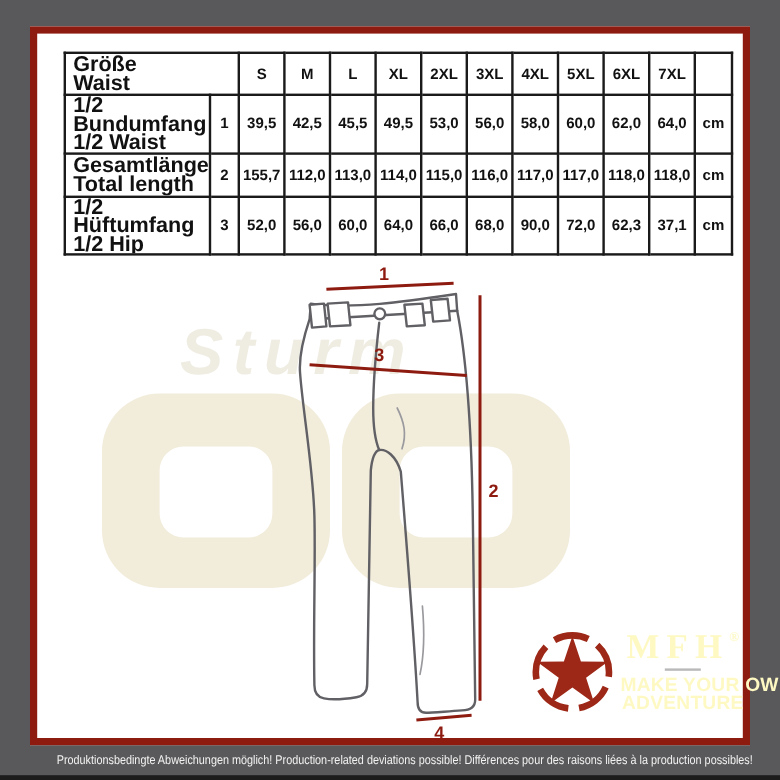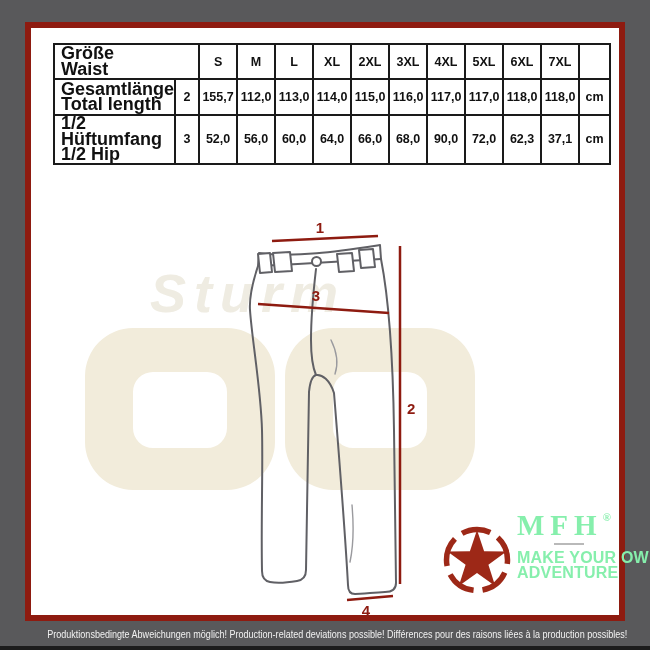--- a/index.html
+++ b/index.html
@@ -44,22 +44,22 @@
   }
   table.size-table .lbl span { display:block; }
   
   svg.overlay {
     position:absolute; left:0; top:0;
     width:650px; height:650px;
     pointer-events:none;
   }
   
   .mfh-block {
-    position:absolute; left:517px; top:502px;
-    width:104px; text-align:left; color:#86efac;
+    position:absolute; left:517px; top:516px;
+    width:104px; text-align:center; color:#fef9c3;
   }
   .mfh-brand {
     font-family:"Liberation Serif", serif;
     font-weight:bold; font-size:29px; line-height:30px;
     letter-spacing:6px; white-space:nowrap;
   }
   .mfh-brand sup { font-size:11px; letter-spacing:0; vertical-align:14px; }
   .mfh-divider {
     width:30px; height:2px; background:#b9b9b9; margin:3px auto 5px auto;
   }
@@ -109,20 +109,38 @@
       <th>M</th>
       <th>L</th>
       <th>XL</th>
       <th>2XL</th>
       <th>3XL</th>
       <th>4XL</th>
       <th>5XL</th>
       <th>6XL</th>
       <th>7XL</th>
       <th></th>
+    </tr>
+    <tr>
+      <td class="lbl">
+        <span>1/2 Bundumfang</span>
+        <span>1/2 Waist</span>
+      </td>
+      <td>1</td>
+      <td>39,5</td>
+      <td>42,5</td>
+      <td>45,5</td>
+      <td>49,5</td>
+      <td>53,0</td>
+      <td>56,0</td>
+      <td>58,0</td>
+      <td>60,0</td>
+      <td>62,0</td>
+      <td>64,0</td>
+      <td>cm</td>
     </tr>
     <tr>
       <td class="lbl">
         <span>Gesamtlänge</span>
         <span>Total length</span>
       </td>
       <td>2</td>
       <td>155,7</td>
       <td>112,0</td>
       <td>113,0</td>

